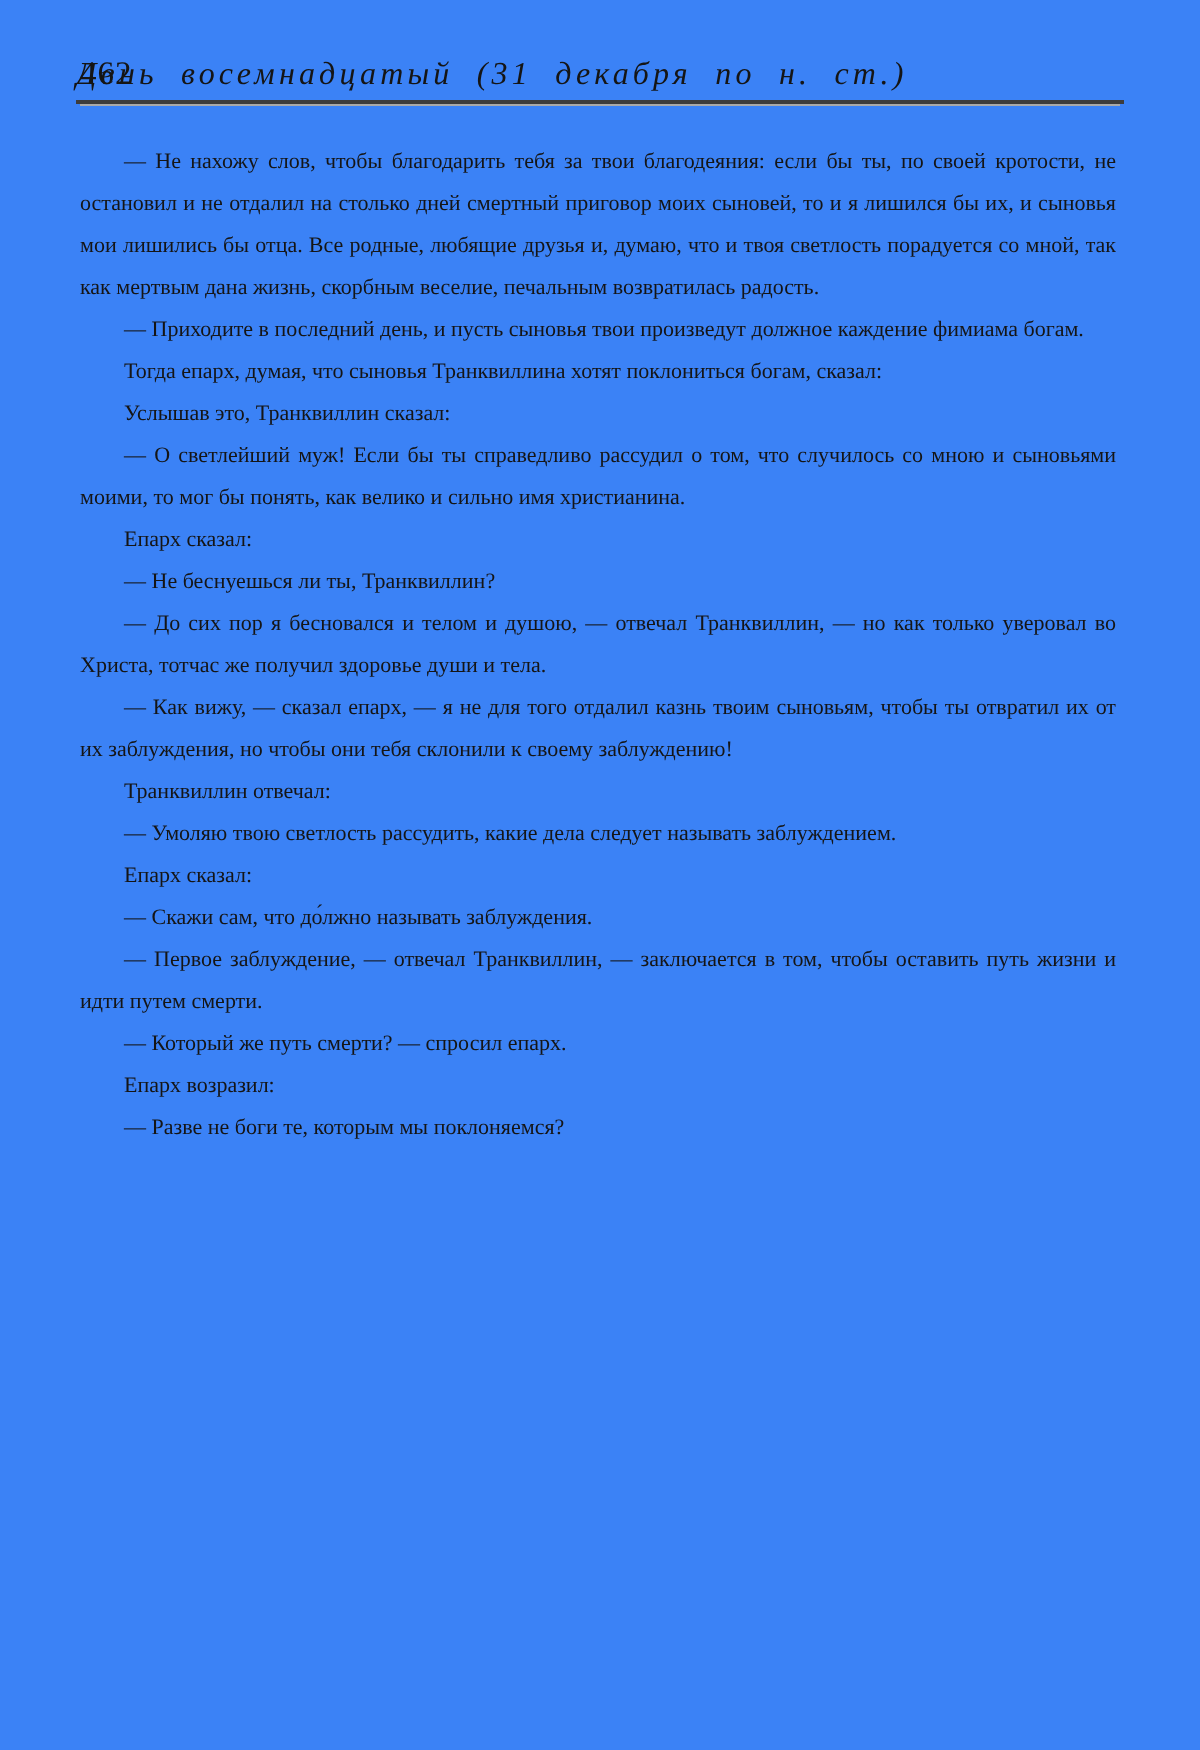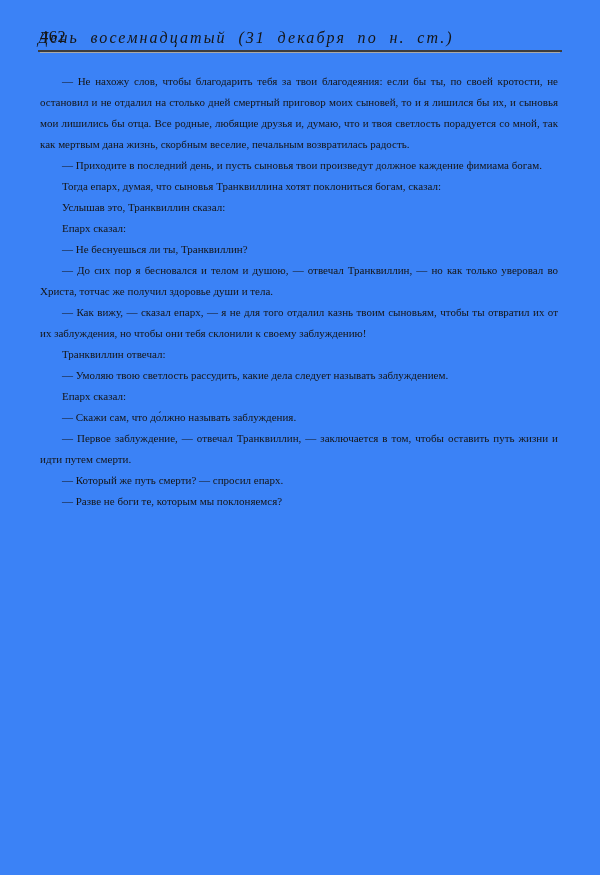--- a/index.html
+++ b/index.html
@@ -70,26 +70,28 @@
   <div class="running-header">
     <span class="page-number">462</span>
     <span class="running-title">День восемнадцатый (31 декабря по н. ст.)</span>
   </div>
 
   <div class="body-text">
     <p>— Не нахожу слов, чтобы благодарить тебя за твои благодеяния: если бы ты, по своей кротости, не остановил и не отдалил на столько дней смертный приговор моих сыновей, то и я лишился бы их, и сыновья мои лишились бы отца. Все родные, любящие друзья и, думаю, что и твоя светлость порадуется со мной, так как мертвым дана жизнь, скорбным веселие, печальным возвратилась радость.</p>
     <p>— Приходите в последний день, и пусть сыновья твои произведут должное каждение фимиама богам.</p>
     <p>Тогда епарх, думая, что сыновья Транквиллина хотят поклониться богам, сказал:</p>
     <p>Услышав это, Транквиллин сказал:</p>
+    <p>— О светлейший муж! Если бы ты справедливо рассудил о том, что случилось со мною и сыновьями моими, то мог бы понять, как велико и сильно имя христианина.</p>
     <p>Епарх сказал:</p>
     <p>— Не беснуешься ли ты, Транквиллин?</p>
     <p>— До сих пор я бесновался и телом и душою, — отвечал Транквиллин, — но как только уверовал во Христа, тотчас же получил здоровье души и тела.</p>
     <p>— Как вижу, — сказал епарх, — я не для того отдалил казнь твоим сыновьям, чтобы ты отвратил их от их заблуждения, но чтобы они тебя склонили к своему заблуждению!</p>
     <p>Транквиллин отвечал:</p>
     <p>— Умоляю твою светлость рассудить, какие дела следует называть заблуждением.</p>
     <p>Епарх сказал:</p>
     <p>— Скажи сам, что до́лжно называть заблуждения.</p>
     <p>— Первое заблуждение, — отвечал Транквиллин, — заключается в том, чтобы оставить путь жизни и идти путем смерти.</p>
     <p>— Который же путь смерти? — спросил епарх.</p>
+    <p>Епарх возразил:</p>
     <p>— Разве не боги те, которым мы поклоняемся?</p>
   </div>
 
 </div>
 
 </body></html>

